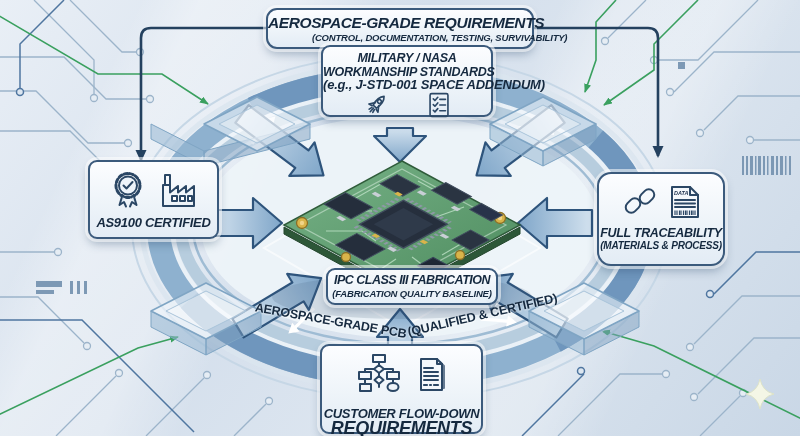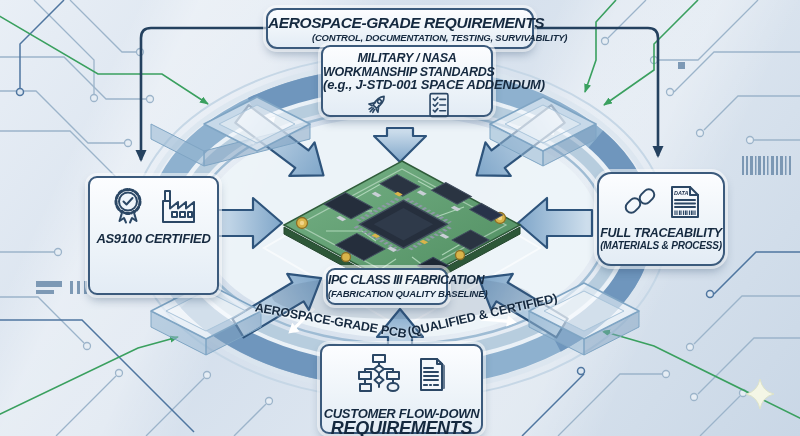--- a/index.html
+++ b/index.html
@@ -25,28 +25,28 @@
   .t-sub{font-weight:bold;letter-spacing:-.2px;white-space:nowrap;}
   .icons-row{display:flex;justify-content:center;align-items:flex-end;}
   .icon{display:inline-block;}
   #title-box{left:266px;top:8px;width:268px;height:41px;border-radius:11px;padding-top:4px;}
   #title-box .l1{font-size:15.5px;line-height:18px;letter-spacing:-.4px;}
   #title-box .l2{font-size:9.5px;line-height:12px;padding-left:44px;}
   #standards-box{left:321px;top:45px;width:172px;height:72px;padding-top:4px;}
   #standards-box .l1,#standards-box .l2{font-size:12.5px;line-height:14px;}
   #standards-box .l3{font-size:13px;line-height:11px;}
   #standards-box .icons-row{gap:36px;margin-top:2px;}
-  #manufacturer-box{left:88px;top:176px;width:131px;height:119px;}
+  #manufacturer-box{left:88px;top:160px;width:131px;height:79px;}
   #manufacturer-box .icons-row{gap:10px;margin-top:9px;}
   #manufacturer-box .txt{margin-top:6px;font-size:13px;line-height:15px;}
   #traceability-box{left:597px;top:172px;width:128px;height:94px;border-radius:14px;}
   #traceability-box .icons-row{gap:12px;margin-top:9px;}
   #traceability-box .l1{margin-top:7px;font-size:12.5px;line-height:14px;}
   #traceability-box .l2{font-size:10px;line-height:12px;}
-  #fabrication-box{left:326px;top:268px;width:122px;height:37px;padding-top:3px;background:linear-gradient(180deg,rgba(252,253,255,.97),rgba(231,240,248,.97));}
+  #fabrication-box{left:326px;top:268px;width:172px;height:37px;padding-top:3px;background:linear-gradient(180deg,rgba(252,253,255,.97),rgba(231,240,248,.97));}
   #fabrication-box .l1{font-size:12.5px;line-height:15px;letter-spacing:-.5px;}
   #fabrication-box .l2{font-size:9.5px;line-height:11px;}
   #customer-box{left:320px;top:344px;width:163px;height:90px;}
   #customer-box .icons-row{gap:16px;margin-top:7px;}
   #customer-box .txt{margin-top:13px;font-size:13px;line-height:15px;}
   .banner{
     position:absolute;z-index:3;font-weight:bold;font-size:12.5px;letter-spacing:-.2px;
     color:#15293f;text-align:center;white-space:nowrap;
     text-shadow:0 1px 2px rgba(255,255,255,.8);
   }

